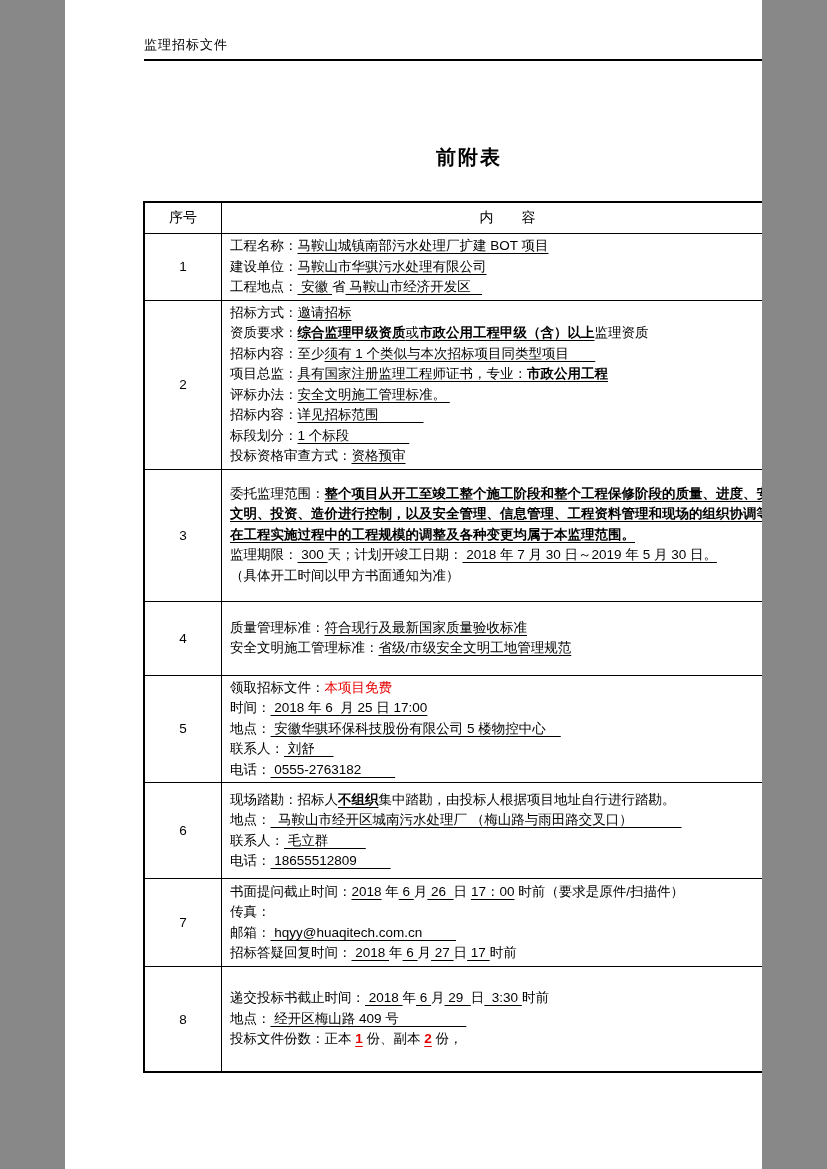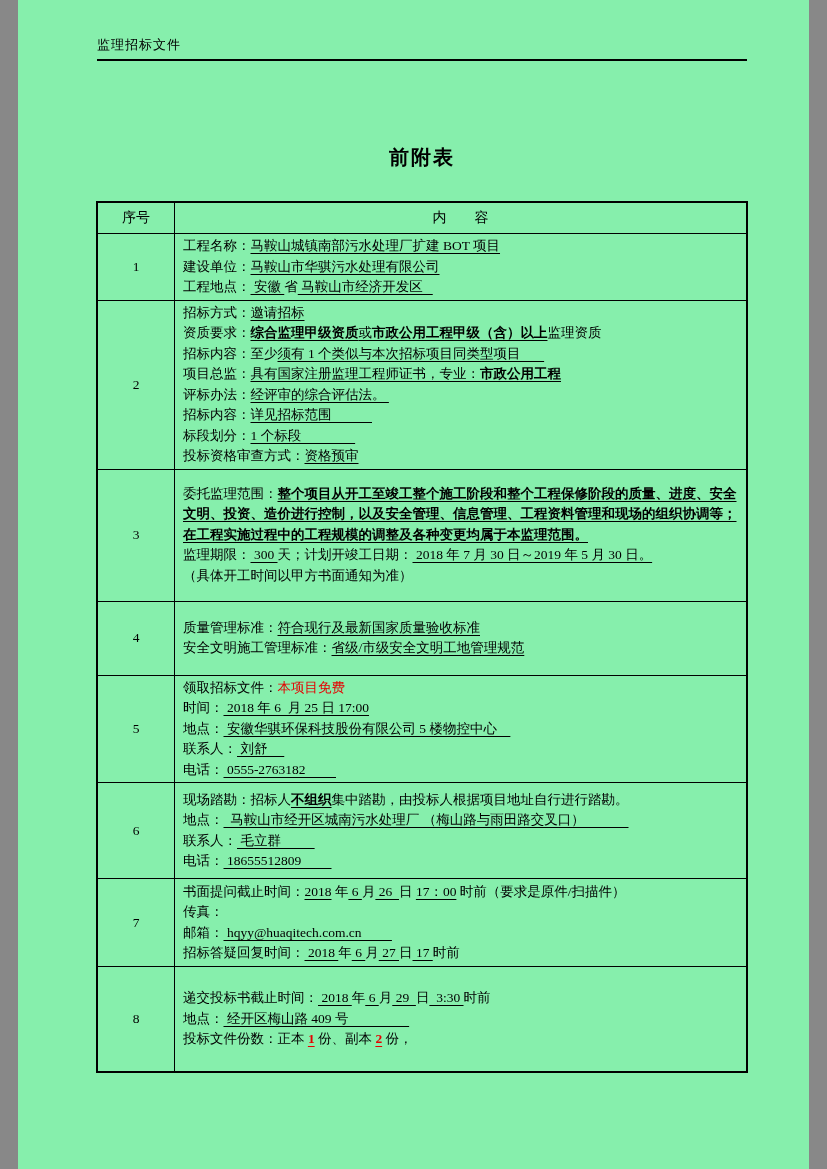--- a/index.html
+++ b/index.html
@@ -1,19 +1,19 @@
 <!DOCTYPE html>
 <html style="--red: #e60000;"><head>
 <meta charset="utf-8">
 <style>
   html,body{margin:0;padding:0;background:#888;}
   .page{
-    width:791px;height:1169px;background:#86efac;margin:0 auto;
+    width:697px;height:1169px;background:#ffffff;margin:0 auto;
     position:relative;overflow:hidden;color:#000;
-    font-family:Liberation Serif, serif;
+    font-family:Liberation Sans, sans-serif;
   }
   .doc-header{
     position:absolute;left:79px;top:36px;width:650px;
     font-size:13px;letter-spacing:1px;
     border-bottom:2px solid #000;padding-bottom:5px;
   }
   .doc-title{
     position:absolute;left:79px;top:82px;width:650px;
     text-align:center;font-size:23px;font-weight:bold;letter-spacing:1px;
   }
@@ -75,21 +75,21 @@
             <div class="line"><span class="seg">工程地点：</span><span class="seg u"> 安徽 </span><span class="seg">省</span><span class="seg u"> 马鞍山市经济开发区   </span></div>
           </td>
         </tr>
         <tr>
           <td class="no-cell no-col">2</td>
           <td class="content-cell">
             <div class="line"><span class="seg">招标方式：</span><span class="seg u">邀请招标</span></div>
             <div class="line"><span class="seg">资质要求：</span><span class="seg u b">综合监理甲级资质</span><span class="seg u">或</span><span class="seg u b">市政公用工程甲级（含）以上</span><span class="seg">监理资质</span></div>
             <div class="line"><span class="seg">招标内容：至少</span><span class="seg u">须有 1 个类似与本次招标项目同类型项目       </span></div>
             <div class="line"><span class="seg">项目总监：</span><span class="seg u">具有国家注册监理工程师证书，专业：</span><span class="seg u b">市政公用工程</span></div>
-            <div class="line"><span class="seg">评标办法：</span><span class="seg u">经评审的综合评估法。 </span></div>
+            <div class="line"><span class="seg">评标办法：</span><span class="seg u">安全文明施工管理标准。 </span></div>
             <div class="line"><span class="seg">招标内容：</span><span class="seg u">详见招标范围            </span></div>
             <div class="line"><span class="seg">标段划分：</span><span class="seg u">1 个标段                </span></div>
             <div class="line"><span class="seg">投标资格审查方式：</span><span class="seg u">资格预审</span></div>
           </td>
         </tr>
         <tr>
           <td class="no-cell no-col">3</td>
           <td class="content-cell">
             <div class="line"><span class="seg">委托监理范围：</span><span class="seg u b">整个项目从开工至竣工整个施工阶段和整个工程保修阶段的质量、进度、安全文明、投资、造价进行控制，以及安全管理、信息管理、工程资料管理和现场的组织协调等；在工程实施过程中的工程规模的调整及各种变更均属于本监理范围。</span></div>
             <div class="line"><span class="seg">监理期限：</span><span class="seg u"> 300 </span><span class="seg">天；计划开竣工日期：</span><span class="seg u"> 2018 年 7 月 30 日～2019 年 5 月 30 日。</span></div>

